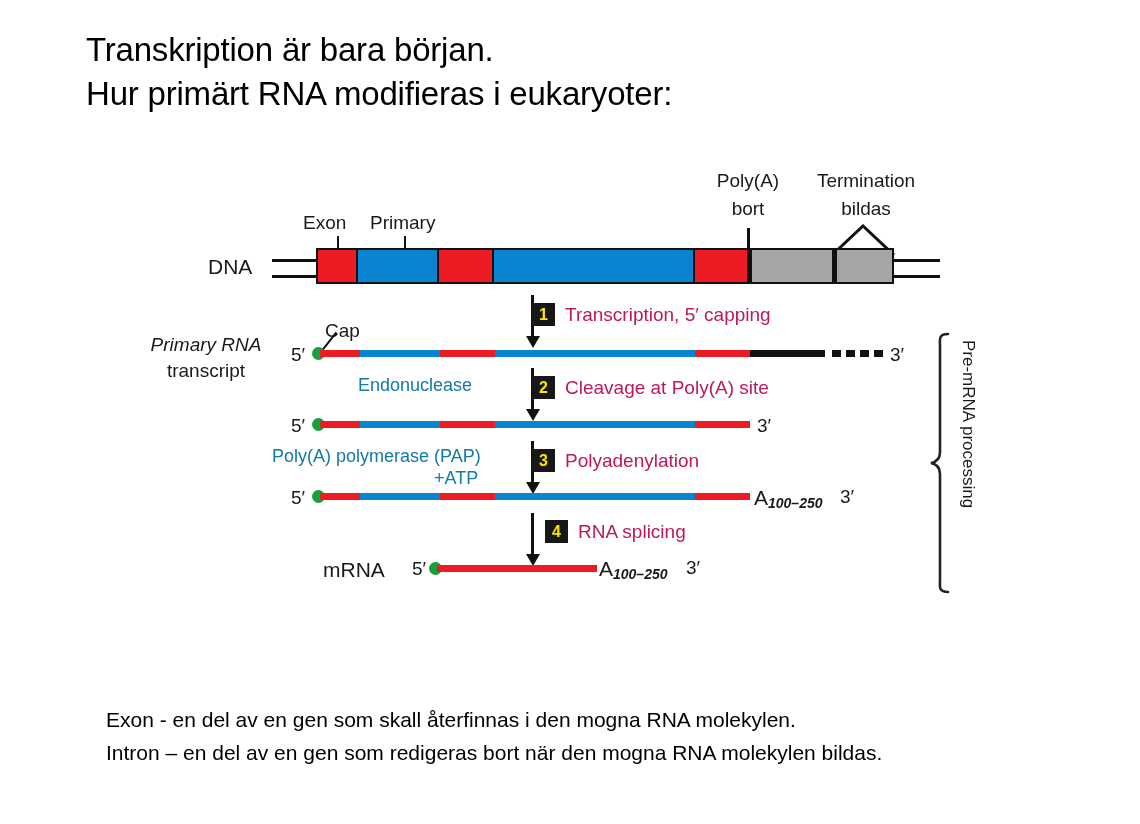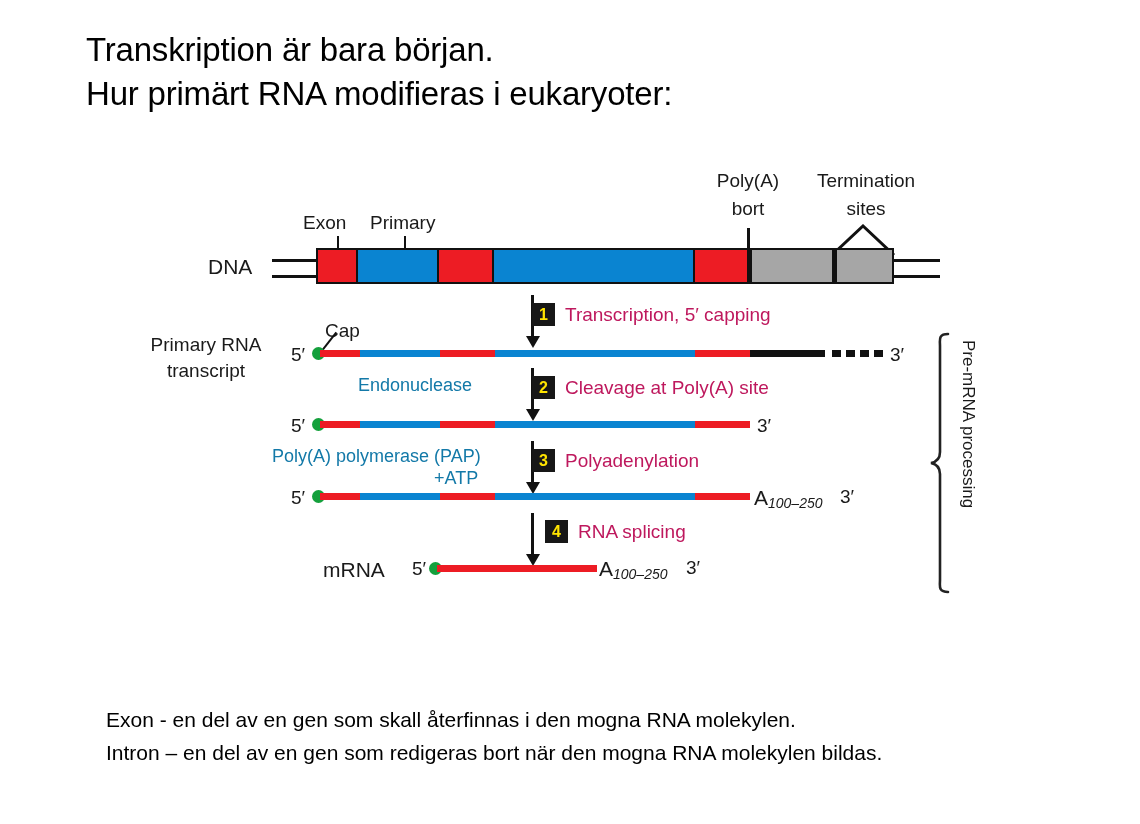--- a/index.html
+++ b/index.html
@@ -69,21 +69,21 @@
   .tent{position:absolute;}
 
   
   .brace{position:absolute;}
   .vlabel{
     position:absolute;white-space:nowrap;font-size:17px;color:#1a1a1a;
     transform-origin:0 0;transform:rotate(90deg);
   }
 
   .prime{font-size:19px;}
-  .sub{font-style:italic;font-size:14px;vertical-align:-3px;letter-spacing:0;}
+  .sub{font-style:italic;font-size:14px;vertical-align:-3px;letter-spacing:0;font-weight:bold;}
 
   
   .caption{
     position:absolute;left:106px;top:703px;width:980px;
     font-size:21px;line-height:33px;color:#000;
   }
   .caption div{white-space:nowrap;}
 </style>
 </head>
 <body>
@@ -101,21 +101,21 @@
     <div class="tick" style="left:337px;top:236px;height:20px;"></div>
 
     <div class="lbl" style="left:370px;top:212px;">Primary</div>
     <div class="tick" style="left:404px;top:236px;height:20px;"></div>
 
     <div class="lbl lbl-c" style="left:700px;top:170px;width:96px;">Poly(A)</div>
     <div class="lbl lbl-c" style="left:700px;top:198px;width:96px;">bort</div>
     <div class="arrow" style="left:747px;top:228px;height:22px;"></div>
 
     <div class="lbl lbl-c" style="left:790px;top:170px;width:152px;">Termination</div>
-    <div class="lbl lbl-c" style="left:790px;top:198px;width:152px;">sites</div>
+    <div class="lbl lbl-c" style="left:790px;top:198px;width:152px;">bildas</div>
 
     <svg class="tent" style="left:830px;top:224px;" width="66" height="32" viewBox="0 0 66 32">
       <polyline points="2,31 33,2 64,31" fill="none" stroke="#111" stroke-width="3"></polyline>
     </svg>
 
     <div class="lbl" style="left:208px;top:255px;font-size:21px;">DNA</div>
     <div class="hline" style="left:272px;top:259px;width:48px;"></div>
     <div class="hline" style="left:272px;top:275px;width:48px;"></div>
     <div class="hline" style="left:890px;top:259px;width:50px;"></div>
     <div class="hline" style="left:890px;top:275px;width:50px;"></div>
@@ -133,21 +133,21 @@
       <div class="vdiv" style="left:174px;"></div>
       <div class="vdiv" style="left:375px;"></div>
       <div class="vdiv thick" style="left:429px;"></div>
       <div class="vdiv thick" style="left:514px;"></div>
     </div>
 
     <div class="arrow" style="left:531px;top:295px;height:42px;"></div>
     <div class="badge" style="left:532px;top:303px;">1</div>
     <div class="steptxt" style="left:565px;top:304px;">Transcription, 5′ capping</div>
 
-    <div class="lbl lbl-c" style="left:130px;top:334px;width:152px;">Primary RNA</div>
+    <div class="lbl lbl-c" style="left:130px;top:334px;width:152px;font-style:italic;">Primary RNA</div>
     <div class="lbl lbl-c" style="left:130px;top:360px;width:152px;">transcript</div>
 
     <div class="lbl prime" style="left:291px;top:344px;">5′</div>
     <div class="lbl" style="left:325px;top:320px;font-size:19px;">Cap</div>
     <div class="leader" style="left:322px;top:349px;width:22px;transform:rotate(-52deg);"></div>
     <div class="dot-green" style="left:312px;top:347px;"></div>
 
     <div class="strand red" style="left:320px;top:350px;width:40px;"></div>
     <div class="strand blue" style="left:360px;top:350px;width:80px;"></div>
     <div class="strand red" style="left:440px;top:350px;width:55px;"></div>

